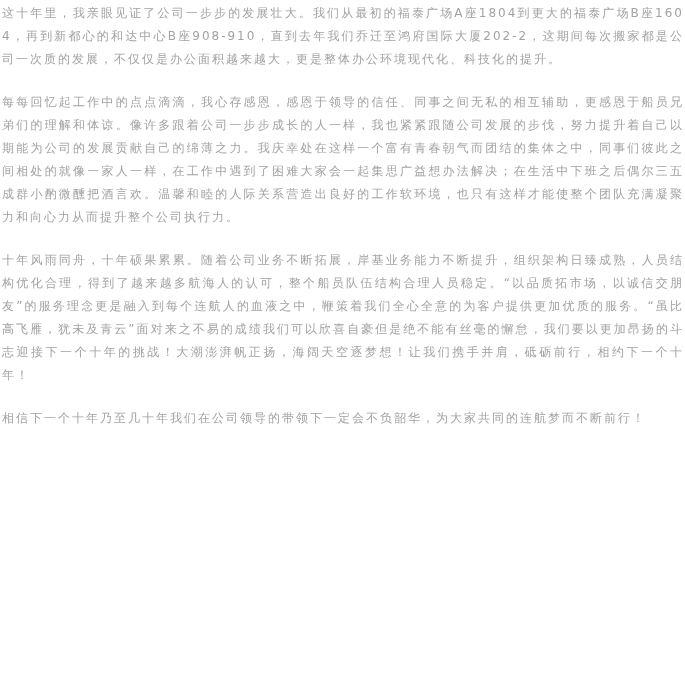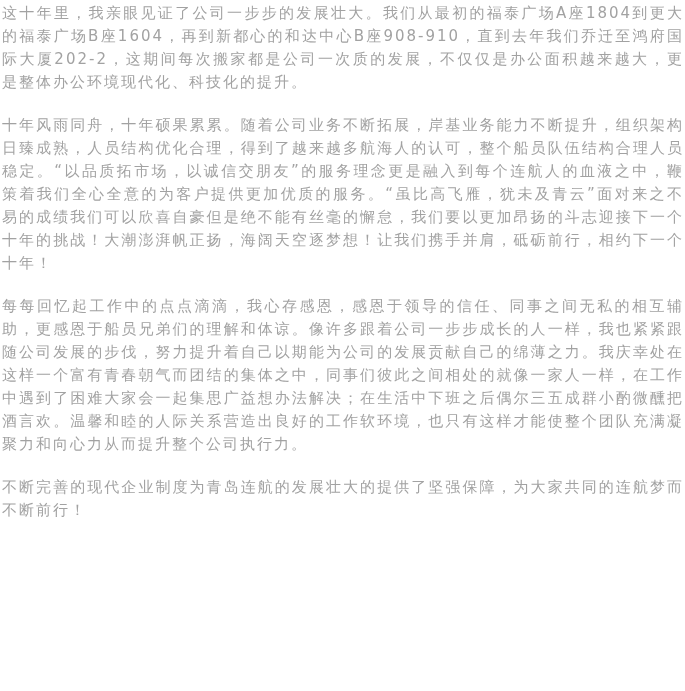--- a/index.html
+++ b/index.html
@@ -10,36 +10,36 @@
   body {
     width: 685px;
     height: 691px;
     overflow: hidden;
   }
   .document {
     box-sizing: border-box;
     width: 685px;
     padding: 2px 1px 0 2px;
     font-family: "DejaVu Sans", sans-serif;
-    font-size: 15px;
+    font-size: 12px;
     line-height: 23px;
     letter-spacing: 2px;
     color: #a2a2a2;
     text-align: justify;
     text-justify: inter-ideograph;
   }
   .document p {
     margin: 0 0 20px 0;
     word-break: break-all;
   }
   .document p:last-child {
     margin-bottom: 0;
   }
 </style>
 </head>
 <body>
 
 <div class="document">
   <p>这十年里，我亲眼见证了公司一步步的发展壮大。我们从最初的福泰广场A座1804到更大的福泰广场B座1604，再到新都心的和达中心B座908-910，直到去年我们乔迁至鸿府国际大厦202-2，这期间每次搬家都是公司一次质的发展，不仅仅是办公面积越来越大，更是整体办公环境现代化、科技化的提升。</p>
+  <p>每每回忆起工作中的点点滴滴，我心存感恩，感恩于领导的信任、同事之间无私的相互辅助，更感恩于船员兄弟们的理解和体谅。像许多跟着公司一步步成长的人一样，我也紧紧跟随公司发展的步伐，努力提升着自己以期能为公司的发展贡献自己的绵薄之力。我庆幸处在这样一个富有青春朝气而团结的集体之中，同事们彼此之间相处的就像一家人一样，在工作中遇到了困难大家会一起集思广益想办法解决；在生活中下班之后偶尔三五成群小酌微醺把酒言欢。温馨和睦的人际关系营造出良好的工作软环境，也只有这样才能使整个团队充满凝聚力和向心力从而提升整个公司执行力。</p>
   <p>十年风雨同舟，十年硕果累累。随着公司业务不断拓展，岸基业务能力不断提升，组织架构日臻成熟，人员结构优化合理，得到了越来越多航海人的认可，整个船员队伍结构合理人员稳定。“以品质拓市场，以诚信交朋友”的服务理念更是融入到每个连航人的血液之中，鞭策着我们全心全意的为客户提供更加优质的服务。“虽比高飞雁，犹未及青云”面对来之不易的成绩我们可以欣喜自豪但是绝不能有丝毫的懈怠，我们要以更加昂扬的斗志迎接下一个十年的挑战！大潮澎湃帆正扬，海阔天空逐梦想！让我们携手并肩，砥砺前行，相约下一个十年！</p>
-  <p>每每回忆起工作中的点点滴滴，我心存感恩，感恩于领导的信任、同事之间无私的相互辅助，更感恩于船员兄弟们的理解和体谅。像许多跟着公司一步步成长的人一样，我也紧紧跟随公司发展的步伐，努力提升着自己以期能为公司的发展贡献自己的绵薄之力。我庆幸处在这样一个富有青春朝气而团结的集体之中，同事们彼此之间相处的就像一家人一样，在工作中遇到了困难大家会一起集思广益想办法解决；在生活中下班之后偶尔三五成群小酌微醺把酒言欢。温馨和睦的人际关系营造出良好的工作软环境，也只有这样才能使整个团队充满凝聚力和向心力从而提升整个公司执行力。</p>
-  <p>不断完善的现代企业制度为青岛连航的发展壮大的提供了坚强保障，为大家共同的连航梦而不断前行！</p>
+  <p>相信下一个十年乃至几十年我们在公司领导的带领下一定会不负韶华，为大家共同的连航梦而不断前行！</p>
 </div>
 
 </body></html>

